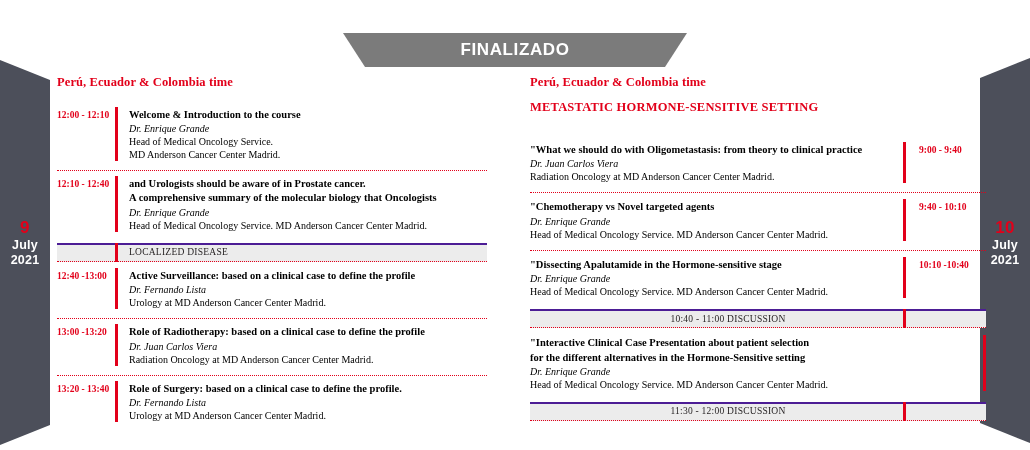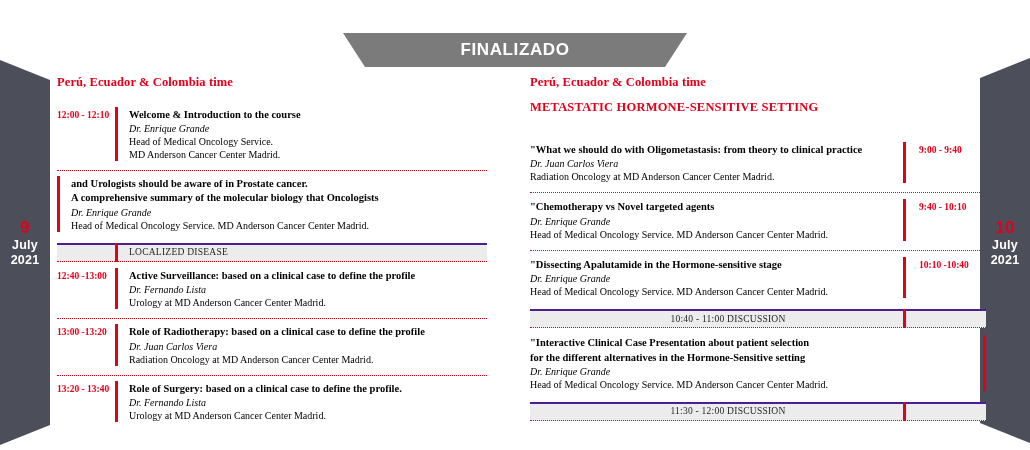--- a/index.html
+++ b/index.html
@@ -255,20 +255,21 @@
         <div class="rule"></div>
         <div class="content">
           <p class="talk-title">Welcome &amp; Introduction to the course</p>
           <p class="speaker">Dr. Enrique Grande</p>
           <p class="affil">Head of Medical Oncology Service.</p>
           <p class="affil">MD Anderson Cancer Center Madrid.</p>
         </div>
       </div>
 
       <div class="row dotted-top">
+        <div class="time">12:10 - 12:40</div>
         <div class="rule"></div>
         <div class="content">
           <p class="talk-title">and Urologists should be aware of in Prostate cancer.</p>
           <p class="talk-title">A comprehensive summary of the molecular biology that Oncologists</p>
           <p class="speaker">Dr. Enrique Grande</p>
           <p class="affil">Head of Medical Oncology Service. MD Anderson Cancer Center Madrid.</p>
         </div>
       </div>
 
       <div class="grey-bar localized">

